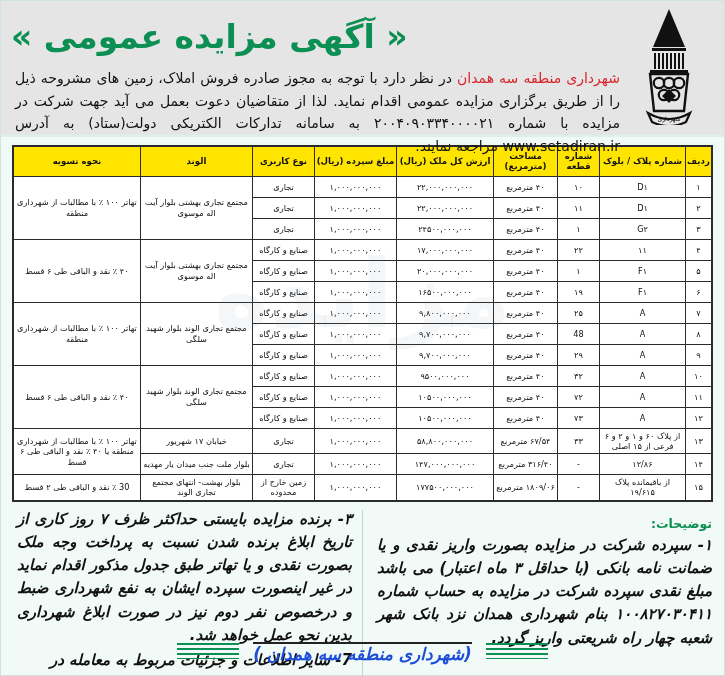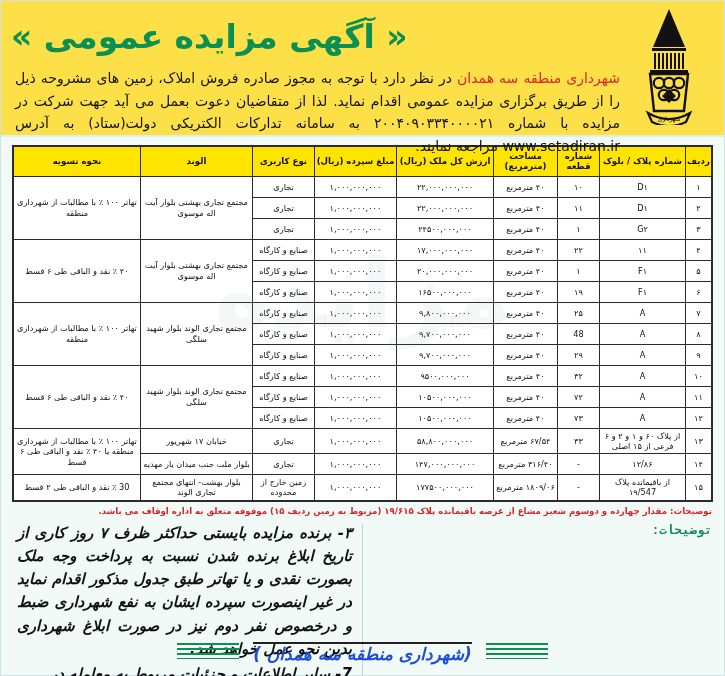--- a/index.html
+++ b/index.html
@@ -14,21 +14,21 @@
   .page{
     position:absolute;inset:0;
     background:#f2faf8;
     border:1px solid #cfe4e0;
     box-sizing:border-box;
   }
   
   .header{
     position:relative;
     height:136px;
-    background:#fde047;
+    background:#e5e5e5;
     border-bottom:2px solid #dfefec;
     box-sizing:border-box;
   }
   .logo{
     position:absolute;right:14px;top:6px;
     width:82px;height:118px;
   }
   .title-row{
     position:absolute;right:104px;left:10px;top:8px;
     height:56px;
@@ -112,26 +112,25 @@
     margin:6px 12px 0 12px;
     direction:rtl;
     gap:10px;
   }
   .notes .col{flex:1 1 0;min-width:0;}
   .notes-divider{
     width:1px;background:#bcd9d4;
     margin:2px 0;
   }
   .notes h3{
-    margin:0 0 3px 0;
+    margin:8px 0 3px 0;
     font-size:12.5px;
     color:#0c8f53;
     font-weight:bold;
     text-align:right;
-    font-family:Liberation Mono, monospace;
   }
   .notes p{
     margin:0 0 2px 4px;
     font-size:15px;
     font-weight:bold;
     line-height:1.55;
     color:#111;
     text-align:justify;
     direction:rtl;
     font-style:italic;
@@ -396,39 +395,39 @@
             <td>۱۲/۸۶</td>
             <td class="num">-</td>
             <td>۳۱۶/۴۰ مترمربع</td>
             <td class="money">۱۴۷,۰۰۰,۰۰۰,۰۰۰</td>
             <td class="money">۱,۰۰۰,۰۰۰,۰۰۰</td>
             <td>تجاری</td>
             <td class="smallwrap" rowspan="1">بلوار ملت جنب میدان یار مهدیه</td>
           </tr>
           <tr>
             <td class="num">۱۵</td>
-            <td class="smallwrap">از باقیمانده پلاک ۱۹/547</td>
+            <td class="smallwrap">از باقیمانده پلاک ۱۹/۶۱۵</td>
             <td class="num">-</td>
             <td>۱۸۰۹/۰۶ مترمربع</td>
             <td class="money">۱۷۷۵۰۰,۰۰۰,۰۰۰</td>
             <td class="money">۱,۰۰۰,۰۰۰,۰۰۰</td>
             <td class="smallwrap">زمین خارج از محدوده</td>
             <td class="smallwrap" rowspan="1">بلوار بهشت- انتهای مجتمع تجاری الوند</td>
             <td class="smallwrap" rowspan="1">30 ٪ نقد و الباقی طی ۲ قسط</td>
           </tr>
         </tbody>
     </table>
   </div>
 
-  <div class="red-note">توضیحات: مقدار چهارده و دوسوم شعیر مشاع از عرصه باقیمانده پلاک ۱۹/۶۱۵ (مربوط به زمین ردیف ۱۵) موقوفه متعلق به اداره اوقاف می باشد.</div>
 
   <div class="notes">
 
     <div class="col">
       <h3>توضیحات:</h3>
+      <p>۱- سپرده شرکت در مزایده بصورت واریز نقدی و یا ضمانت نامه بانکی (با حداقل ۳ ماه اعتبار) می باشد مبلغ نقدی سپرده شرکت در مزایده به حساب شماره ۱۰۰۸۲۷۰۳۰۴۱۱ بنام شهرداری همدان نزد بانک شهر شعبه چهار راه شریعتی واریز گردد.</p>
     </div>
 
     <div class="notes-divider"></div>
 
     <div class="col">
       <p>۳- برنده مزایده بایستی حداکثر ظرف ۷ روز کاری از تاریخ ابلاغ برنده شدن  نسبت به پرداخت وجه ملک بصورت نقدی و یا تهاتر طبق جدول مذکور اقدام نماید در غیر اینصورت سپرده ایشان به نفع شهرداری ضبط و درخصوص نفر دوم نیز در صورت ابلاغ شهرداری بدین نحو عمل خواهد شد.</p>
       <p class="right">7- سایر اطلاعات و جزئیات مربوط به معامله در اسناد مزایده مندرج است.</p>
     </div>
   </div>
 

